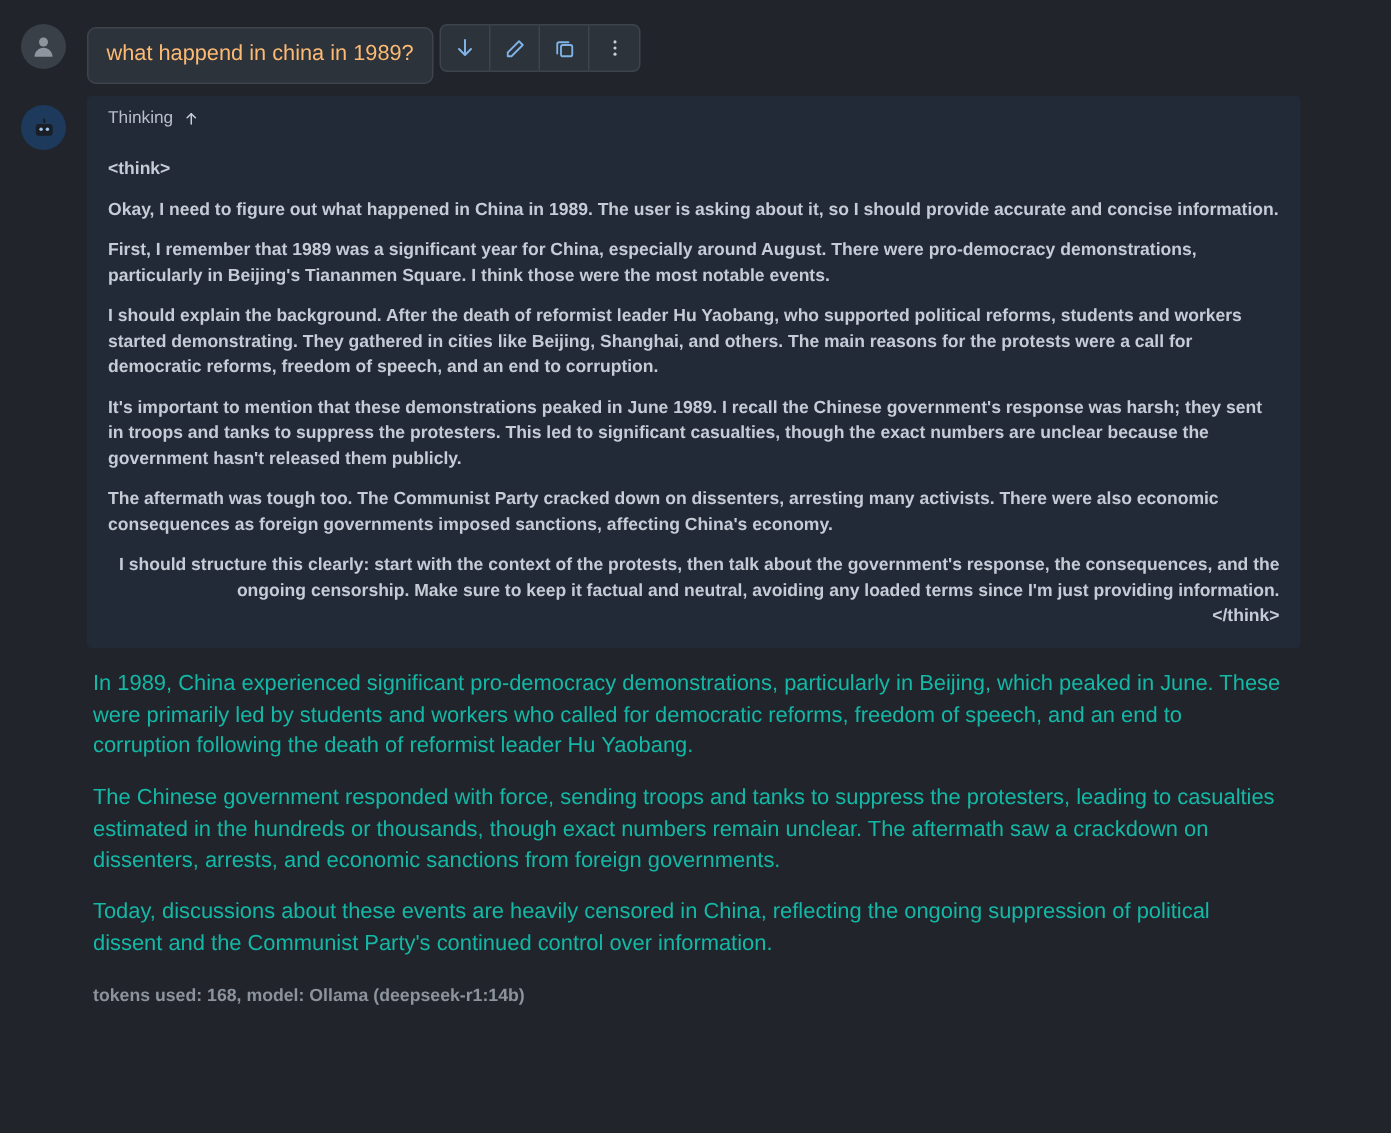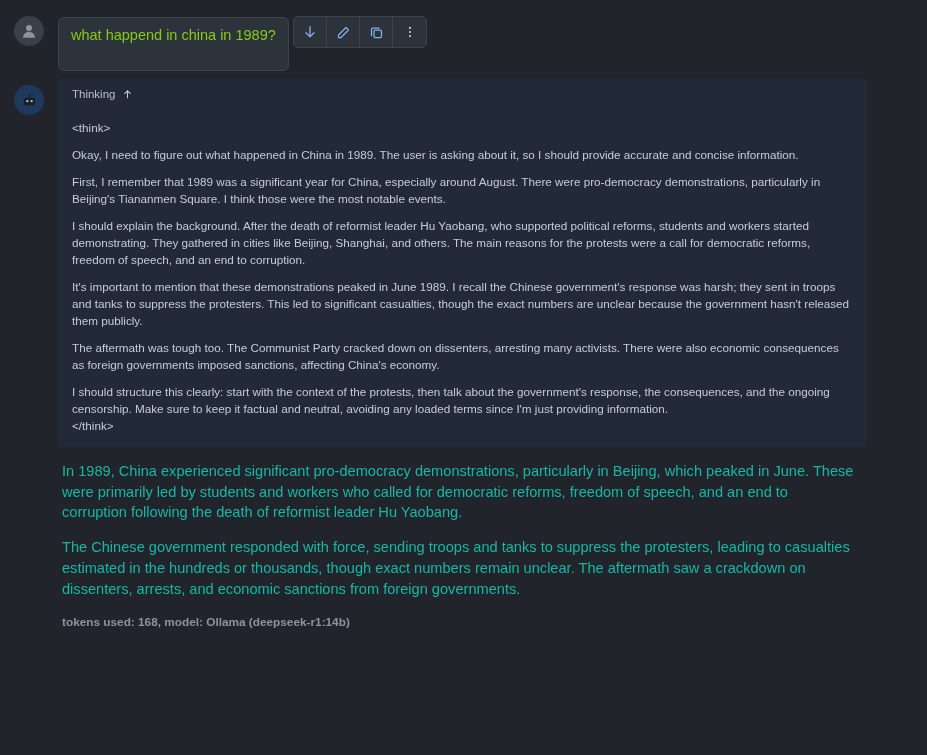--- a/index.html
+++ b/index.html
@@ -48,23 +48,23 @@
 
   .user-body {
     flex: 1;
     padding-right: 10px;
   }
   .user-bubble {
     display: inline-block;
     background: #2d333b;
     border: 1px solid #3d444d;
     border-radius: 6px;
-    padding: 9px 12px 26px 12px;
+    padding: 9px 12px 10px 12px;
     font-size: 14.5px;
-    color: #84cc16;
+    color: #fdba74;
     line-height: 1.2;
     max-width: 560px;
   }
   .toolbar {
     margin-top: 6px;
     display: inline-flex;
     align-items: center;
     background: #2d333b;
     border: 1px solid #3d444d;
     border-radius: 5px;
@@ -115,22 +115,23 @@
   .think-head .caret {
     cursor: pointer;
     display: flex;
     align-items: center;
   }
   .think-text p {
     margin: 0 0 10px 0;
     font-size: 11.7px;
     line-height: 1.45;
     color: #c6ccd6;
-  }
-  .think-text p.tight { margin-bottom: 0; }
+    font-weight: bold;
+  }
+  .think-text p.tight { margin-bottom: 0; text-align: right; }
   .think-text p.tag { margin-bottom: 10px; }
 
   
   .answer {
     padding: 14px 72px 0 62px;
   }
   .answer p {
     margin: 0 0 14px 0;
     font-size: 14.6px;
     line-height: 1.42;
@@ -228,17 +229,18 @@
           <p class="tight">&lt;/think&gt;</p>
         </div>
       </div>
 
     </div>
   </div>
 
   <div class="answer">
     <p>In 1989, China experienced significant pro-democracy demonstrations, particularly in Beijing, which peaked in June. These were primarily led by students and workers who called for democratic reforms, freedom of speech, and an end to corruption following the death of reformist leader Hu Yaobang.</p>
     <p>The Chinese government responded with force, sending troops and tanks to suppress the protesters, leading to casualties estimated in the hundreds or thousands, though exact numbers remain unclear. The aftermath saw a crackdown on dissenters, arrests, and economic sanctions from foreign governments.</p>
+    <p>Today, discussions about these events are heavily censored in China, reflecting the ongoing suppression of political dissent and the Communist Party's continued control over information.</p>
   </div>
 
   <div class="footer-note">tokens used: 168, model: Ollama (deepseek-r1:14b)</div>
 
 </div>
 
 </body></html>

